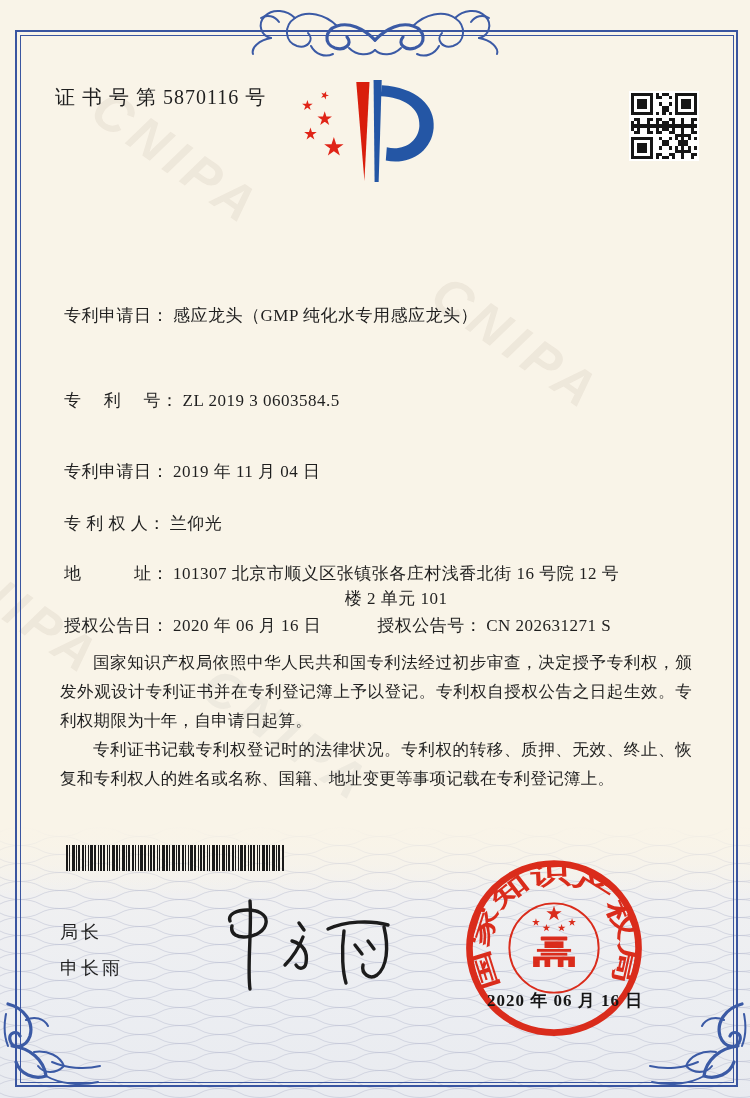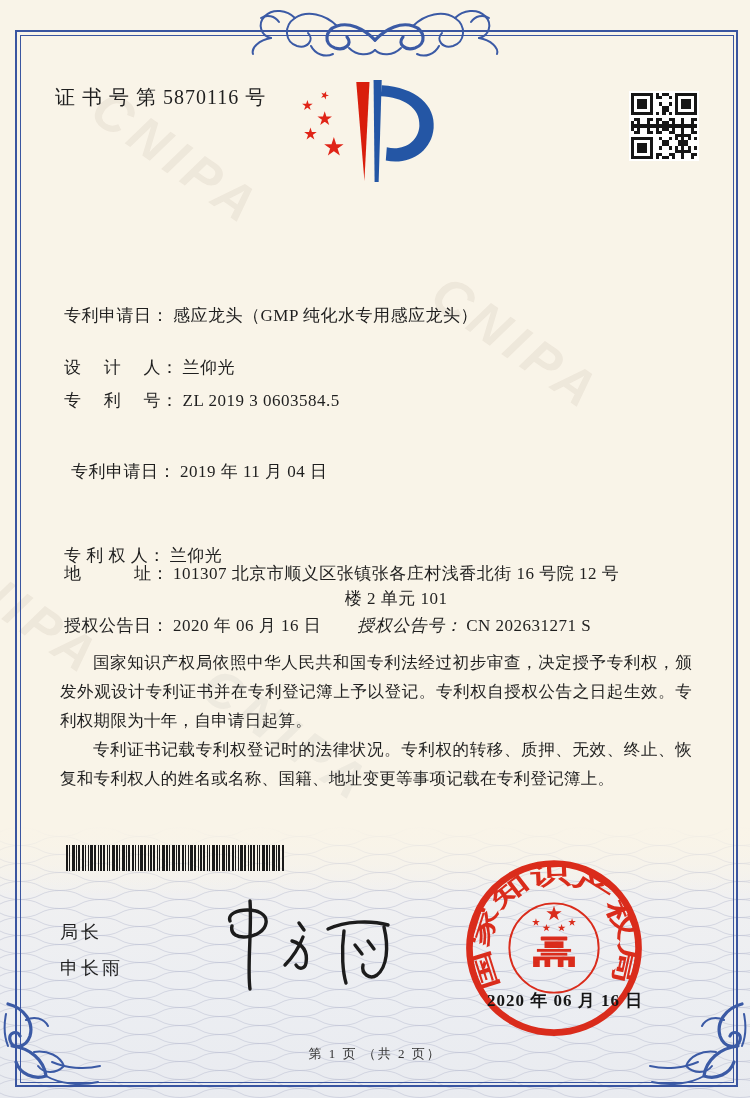--- a/index.html
+++ b/index.html
@@ -30,21 +30,21 @@
   
   .cert-no{position:absolute;left:55px;top:84px;font-size:20px;letter-spacing:1px;}
   .logo{position:absolute;left:292px;top:76px;width:155px;height:112px;}
   .qr{position:absolute;left:629px;top:91px;width:70px;height:70px;background:#fff;padding:2px;box-sizing:border-box;}
   .title{position:absolute;left:0;top:194px;width:750px;margin:0;text-align:center;
     font-size:38px;font-weight:bold;letter-spacing:7px;color:#111;}
   
   .field{position:absolute;left:64px;font-size:17px;line-height:25px;letter-spacing:.5px;}
   .flabel{display:inline-block;vertical-align:top;}
   .fvalue{display:inline-block;vertical-align:top;white-space:pre-line;margin-left:4px;text-align:center;}
-  .grant2{margin-left:36px;font-style:italic;}
+  .grant2{margin-left:56px;}
   
   .body-text{position:absolute;left:60px;top:648px;width:632px;font-size:16.5px;
     line-height:29px;text-align:justify;letter-spacing:.3px;}
   .body-text p{margin:0;text-indent:2em;}
   
   .barcode{position:absolute;left:66px;top:845px;width:224px;height:26px;}
   .barcode div{position:absolute;top:0;bottom:0;background:#1a1a1a;}
   .officer-title{position:absolute;left:60px;top:920px;font-size:18px;letter-spacing:3px;}
   .officer-name{position:absolute;left:60px;top:956px;font-size:18px;letter-spacing:3px;}
   .signature{position:absolute;left:195px;top:893px;width:215px;height:102px;}
@@ -296,30 +296,27 @@
       <rect x="20" y="12" width="1" height="1" fill="#161616"></rect>
       <rect x="20" y="14" width="1" height="1" fill="#161616"></rect>
       <rect x="20" y="17" width="1" height="1" fill="#161616"></rect>
       <rect x="20" y="19" width="1" height="1" fill="#161616"></rect>
     </svg>
 
 
   <div class="field" style="top:303px;">
     <span class="flabel">专利申请日：</span><span class="fvalue">感应龙头（GMP 纯化水专用感应龙头）</span>
   </div>
-  <div class="field" style="top:355px;">
-    <span class="flabel">设　 计　 人：</span><span class="fvalue">兰仰光</span>
-  </div>
   <div class="field" style="top:388px;">
     <span class="flabel">专　 利　 号：</span><span class="fvalue">ZL 2019 3 0603584.5</span>
   </div>
-  <div class="field" style="top:459px;margin-left:7px;">
+  <div class="field" style="top:459px;">
     <span class="flabel">专利申请日：</span><span class="fvalue">2019 年 11 月 04 日</span>
   </div>
-  <div class="field" style="top:511px;margin-top:32px;">
+  <div class="field" style="top:511px;">
     <span class="flabel">专 利 权 人：</span><span class="fvalue">兰仰光</span>
   </div>
   <div class="field" style="top:561px;width:640px;text-decoration:underline;">
     <span class="flabel">地　　　址：</span><span class="fvalue">101307 北京市顺义区张镇张各庄村浅香北街 16 号院 12 号
 楼 2 单元 101</span>
   </div>
   <div class="field" style="top:613px;">
     <span class="flabel">授权公告日：</span><span class="fvalue">2020 年 06 月 16 日</span><span class="flabel grant2">授权公告号：</span><span class="fvalue">CN 202631271 S</span>
   </div>
 
@@ -437,15 +434,14 @@
       <rect x="82" y="101" width="36" height="3"></rect>
       <rect x="86" y="105" width="28" height="3"></rect>
       <rect x="78" y="109" width="44" height="11"></rect>
       <rect x="96" y="112" width="8" height="8" fill="#f2f1ee"></rect>
       <rect x="85" y="113" width="5" height="7" fill="#f2f1ee"></rect>
       <rect x="110" y="113" width="5" height="7" fill="#f2f1ee"></rect>
     </g>
   </svg>
   <div class="seal-date">2020 年 06 月 16 日</div>
 
-  <div class="footer">第 1 页 （共 2 页）</div>
 
 </div>
 
 </body></html>

